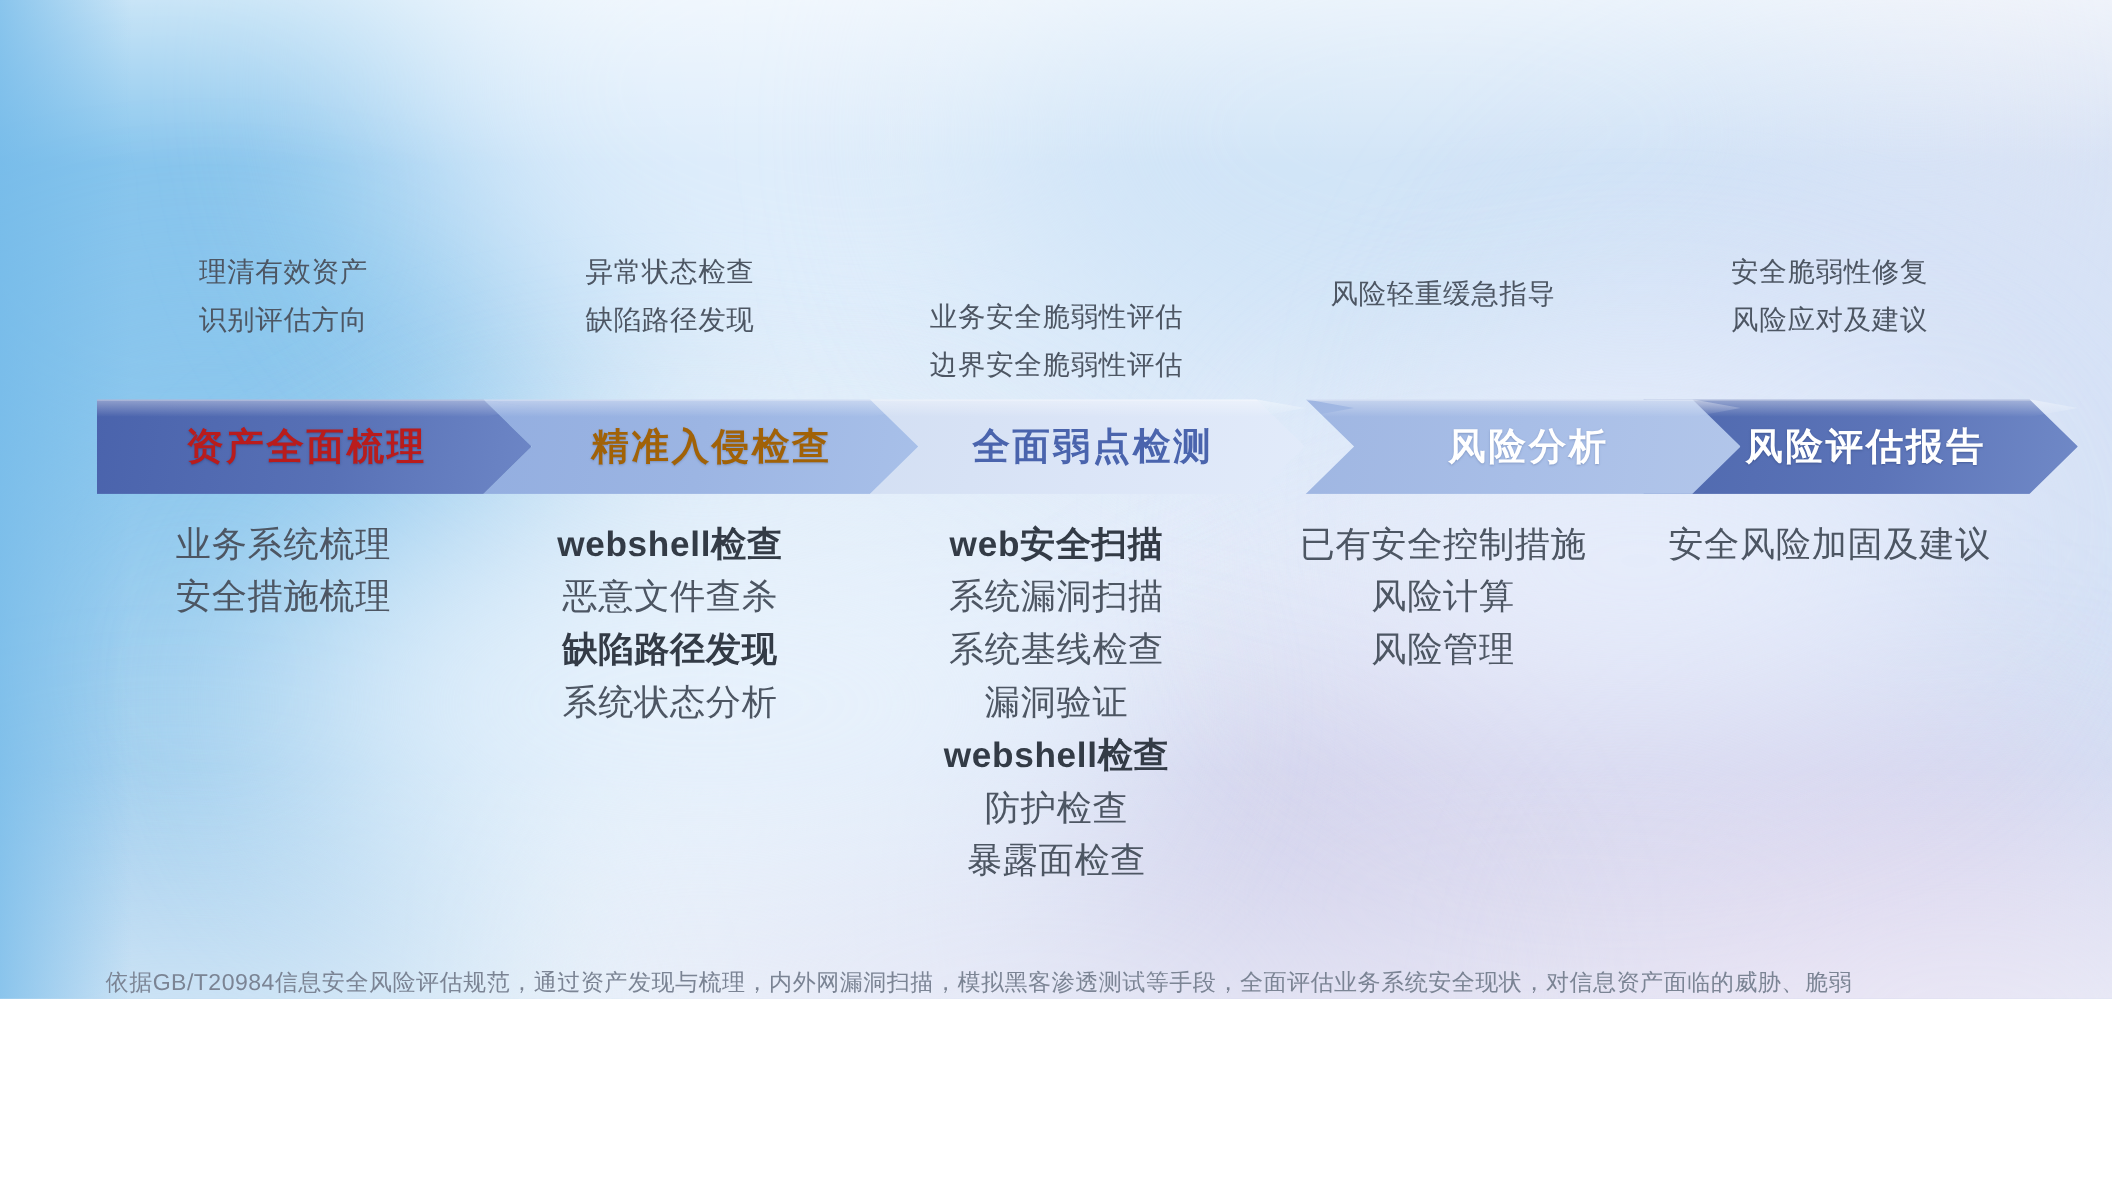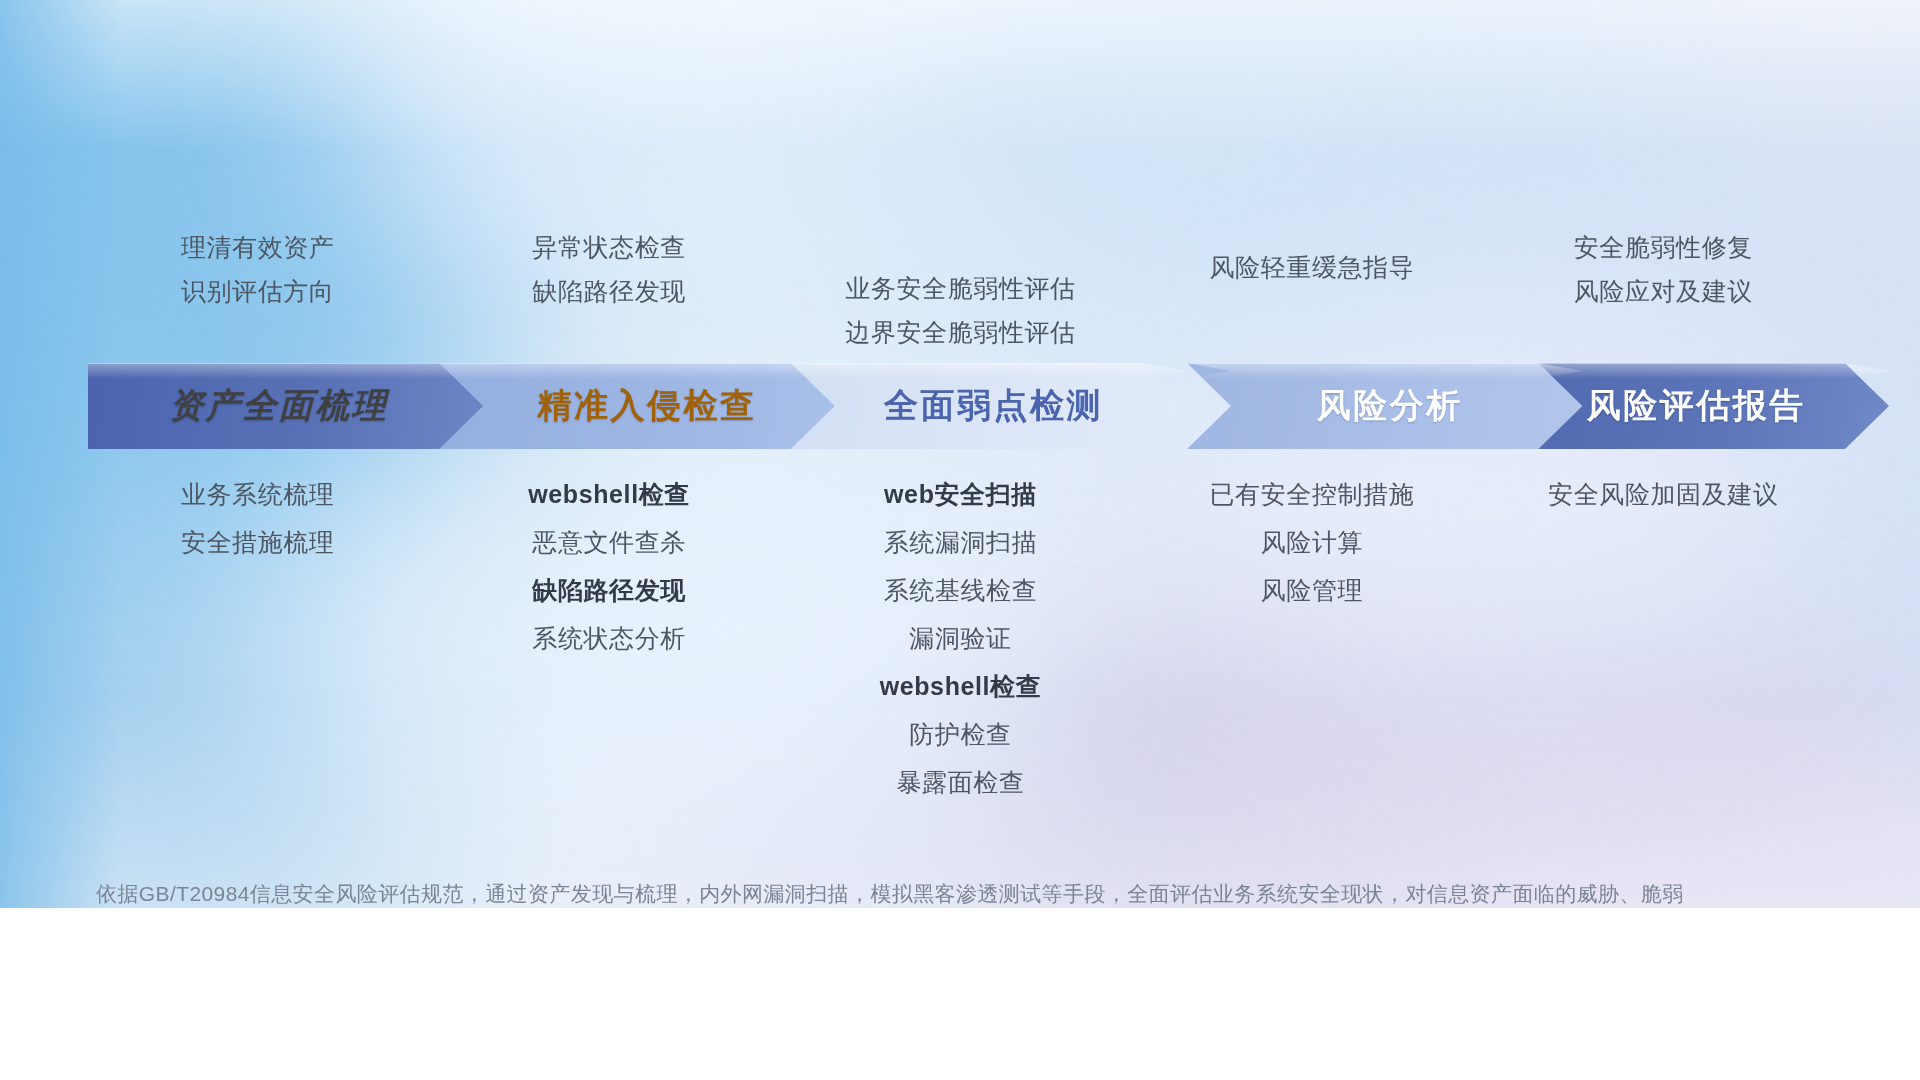--- a/index.html
+++ b/index.html
@@ -127,21 +127,21 @@
     width: 1920px;
     display: flex;
   }
   .col-bot {
     display: flex;
     flex-direction: column;
     align-items: center;
     gap: 0;
   }
   .list-line {
-    font-size: 25px;
+    font-size: 32px;
     color: #4d5663;
     letter-spacing: .6px;
     line-height: 48px;
     white-space: nowrap;
   }
   .list-line.strong { font-weight: bold; color: #333b46; }
 
   
   .footer {
     position: absolute;
@@ -195,21 +195,21 @@
         </div>
         <div class="col-top" style="position: absolute; left: 1463.3px; width: 400px;">
           <div class="cap-line">安全脆弱性修复</div>
           <div class="cap-line">风险应对及建议</div>
         </div>
       </div>
     <div class="banner">
         <div class="chev" style="left: 88px; width: 395.4px; z-index: 20;">
           <div class="chev-bg" style="background: linear-gradient(100deg, rgb(74, 99, 172) 0%, rgb(88, 113, 182) 55%, rgb(109, 134, 198) 100%); clip-path: polygon(0px 0px, calc(100% - 44px) 0px, 100% 50%, calc(100% - 44px) 100%, 0px 100%); box-shadow: rgba(255, 255, 255, 0.45) 0px 1px 0px inset;"></div>
           <div class="chev-gloss" style="clip-path: polygon(0px 0px, calc(100% - 44px) 0px, 100% 50%, calc(100% - 44px) 100%, 0px 100%);"></div>
-          <div class="chev-label" style="color: #404040; text-shadow: rgba(20, 40, 90, 0.35) 0px 1px 2px; margin-left: -14px; font-style: italic;">资产全面梳理</div>
+          <div class="chev-label" style="color: #b91c1c; text-shadow: rgba(20, 40, 90, 0.35) 0px 1px 2px; margin-left: -14px;">资产全面梳理</div>
         </div>
         <div class="chev" style="left: 439.4px; width: 395.4px; z-index: 19;">
           <div class="chev-bg" style="background: linear-gradient(100deg, rgb(147, 174, 224) 0%, rgb(156, 181, 227) 50%, rgb(168, 192, 233) 100%); clip-path: polygon(0px 0px, calc(100% - 44px) 0px, 100% 50%, calc(100% - 44px) 100%, 0px 100%, 44px 50%); box-shadow: rgba(255, 255, 255, 0.45) 0px 1px 0px inset;"></div>
           <div class="chev-gloss" style="clip-path: polygon(0px 0px, calc(100% - 44px) 0px, 100% 50%, calc(100% - 44px) 100%, 0px 100%, 44px 50%);"></div>
           <div class="chev-label" style="color: #a16207; text-shadow: rgba(40, 60, 110, 0.28) 0px 1px 2px; margin-left: 20px;">精准入侵检查</div>
         </div>
         <div class="chev" style="left: 790.8px; width: 395.4px; z-index: 18; font-family: Liberation Serif, serif;">
           <div class="chev-bg" style="background: linear-gradient(100deg, rgb(211, 223, 243) 0%, rgb(219, 229, 247) 50%, rgb(226, 235, 250) 100%); clip-path: polygon(0px 0px, calc(100% - 44px) 0px, 100% 50%, calc(100% - 44px) 100%, 0px 100%, 44px 50%); box-shadow: rgba(255, 255, 255, 0.45) 0px 1px 0px inset;"></div>
           <div class="chev-gloss" style="clip-path: polygon(0px 0px, calc(100% - 44px) 0px, 100% 50%, calc(100% - 44px) 100%, 0px 100%, 44px 50%);"></div>
           <div class="chev-label" style="color: rgb(74, 100, 173); text-shadow: none; margin-left: 10px;">全面弱点检测</div>

